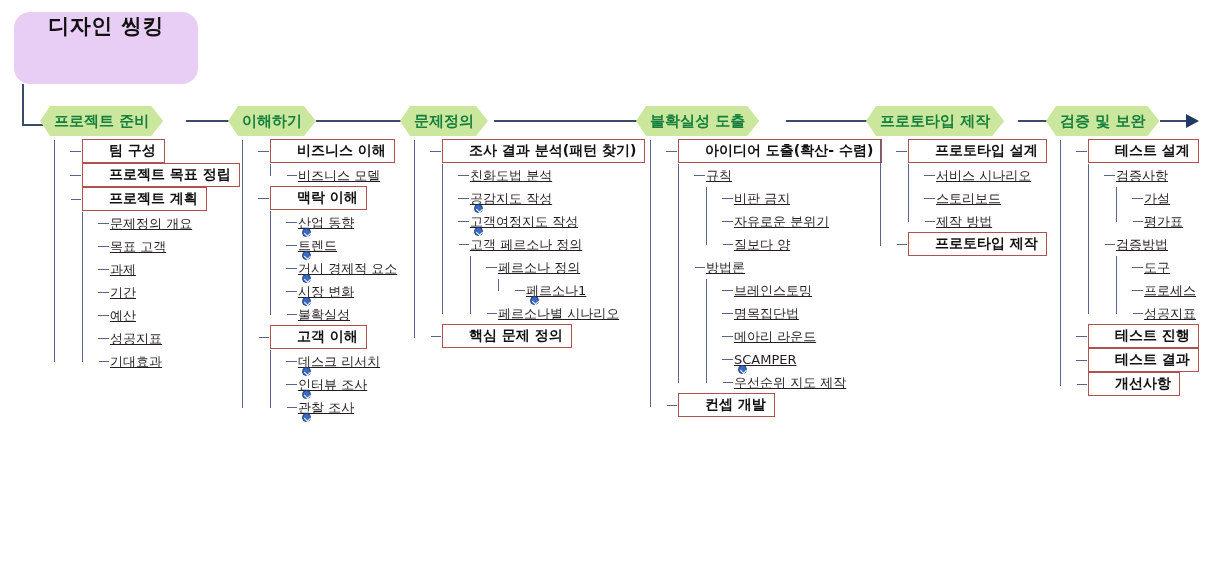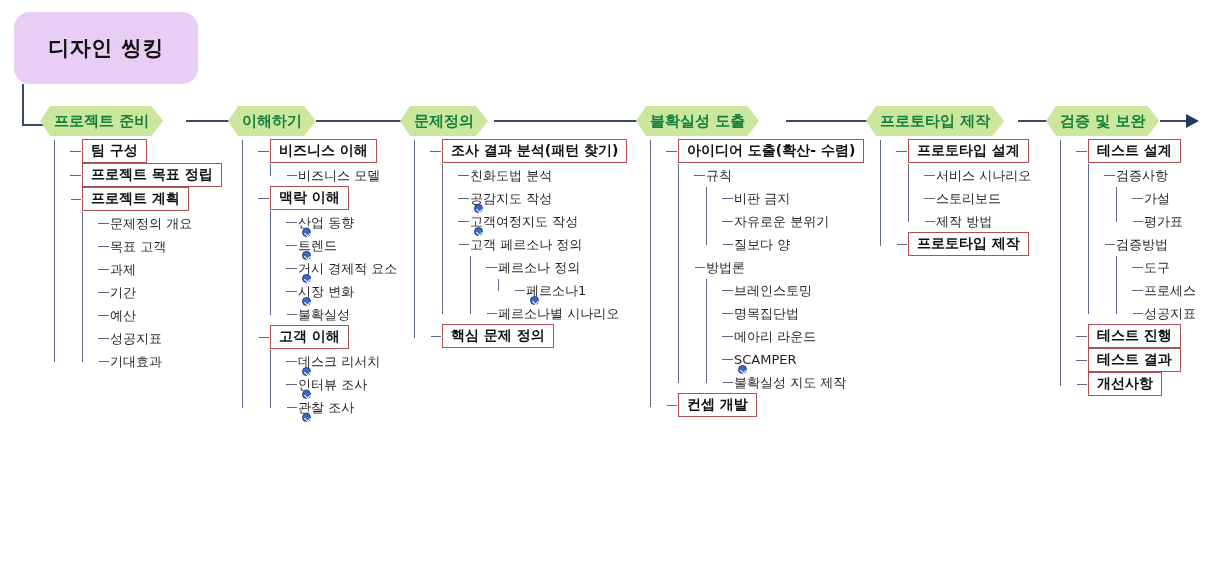--- a/index.html
+++ b/index.html
@@ -16,21 +16,21 @@
     overflow: hidden;
   }
 
   
   #root-title {
     position: absolute;
     left: 14px; top: 12px;
     width: 184px; height: 72px;
     background: #e8cdf5;
     border-radius: 16px;
-    display: flex; align-items: center; justify-content: center;
+    display: flex; justify-content: center;
   }
   #root-title .label {
     font-size: 21px;
     font-weight: bold;
     color: #111111;
     letter-spacing: 0.5px;
   }
 
   
   .root-elbow {
@@ -125,33 +125,34 @@
   }
 
   
   .boxed {
     display: inline-block;
     border: 1.3px solid #b05050;
     background: #ffffff;
     color: #111111;
     font-size: 14px;
     font-weight: bold;
-    padding: 1px 8px 2px 8px;
+    padding: 1px 8px 2px 26px;
     line-height: 19px;
     position: relative;
     top: -1px;
   }
 
   
   .leaf {
     display: inline-block;
     font-size: 13px;
     color: #231f20;
     line-height: 22px;
     position: relative;
+    text-decoration: underline;
   }
 
   
   .badge {
     position: absolute;
     left: 4px; bottom: -3px;
     width: 9px; height: 9px;
     border-radius: 50%;
     background: #3a6bc4;
     border: 1px solid #1f3f80;
@@ -255,21 +256,21 @@
                 <li><span class="leaf">규칙</span><ul class="lvl">
                     <li><span class="leaf">비판 금지</span></li>
                     <li><span class="leaf">자유로운 분위기</span></li>
                     <li><span class="leaf">질보다 양</span></li>
                   </ul></li>
                 <li><span class="leaf">방법론</span><ul class="lvl">
                     <li><span class="leaf">브레인스토밍</span></li>
                     <li><span class="leaf">명목집단법</span></li>
                     <li><span class="leaf">메아리 라운드</span></li>
                     <li><span class="leaf">SCAMPER<i class="badge"></i></span></li>
-                    <li><span class="leaf">불확실성 지도 제작</span></li>
+                    <li><span class="leaf">우선순위 지도 제작</span></li>
                   </ul></li>
               </ul></li>
             <li class="hasbox"><span class="boxed">컨셉 개발</span></li>
           </ul>
         </div></div>
       <div class="branch" style="left: 866px;"><div class="hex">
           <span>프로토타입 제작</span>
         </div><div class="tree">
           <ul class="lvl">
             <li class="hasbox"><span class="boxed">프로토타입 설계</span><ul class="lvl">

